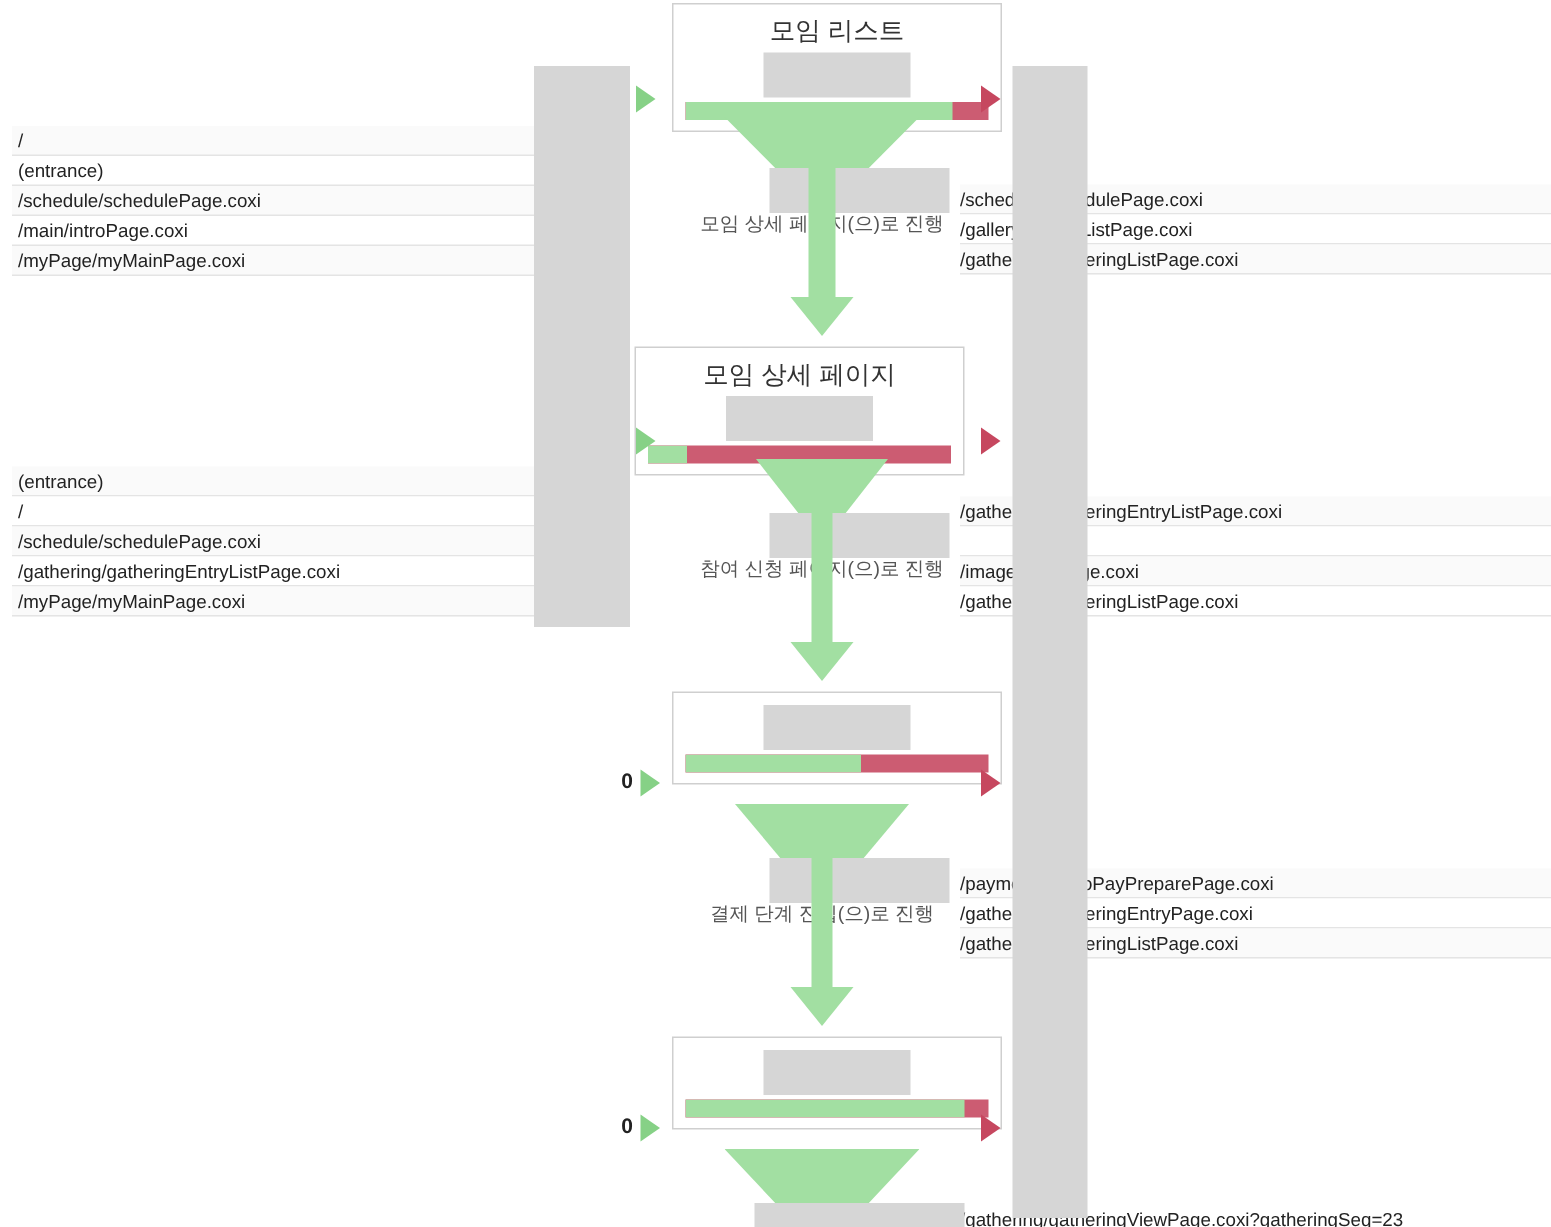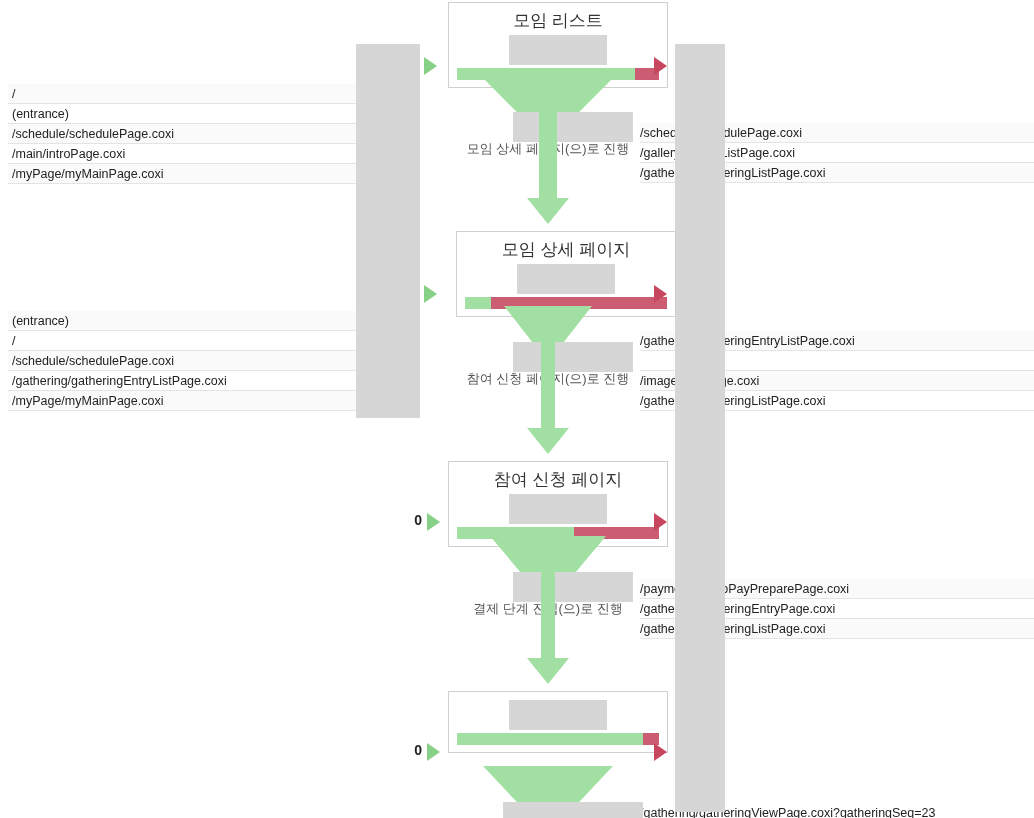--- a/index.html
+++ b/index.html
@@ -190,39 +190,38 @@
 <div class="tri tri-green" style="left:424px; top:57px;"></div>
 <div class="tri tri-red" style="left:654px; top:57px;"></div>
 
 <div class="funnel" style="left:483px; top:78px; width:130px; height:34px;
      clip-path: polygon(0 0, 100% 0, 74% 100%, 26% 100%);"></div>
 <div class="drop-block" style="left:513px; top:112px;"></div>
 <div class="transition-label" style="left:398px; top:140px;">모임 상세 페이지(으)로 진행</div>
 <div class="funnel-stem" style="left:539px; top:112px; width:18px; height:90px;"></div>
 <div class="arrow-head" style="left:527px; top:198px;"></div>
 
-<div class="node" style="left:456px; top:231px;">
+<div class="node" style="left:423px; top:231px;">
   <div class="node-title">모임 상세 페이지</div>
   <div class="node-metric"></div>
   <div class="bar">
     <div class="bar-green" style="width:13%;"></div>
   </div>
 </div>
 <div class="tri tri-green" style="left:424px; top:285px;"></div>
 <div class="tri tri-red" style="left:654px; top:285px;"></div>
 
 <div class="funnel" style="left:504px; top:306px; width:88px; height:36px;
      clip-path: polygon(0 0, 100% 0, 68% 100%, 32% 100%);"></div>
 <div class="drop-block" style="left:513px; top:342px;"></div>
 <div class="transition-label" style="left:398px; top:370px;">참여 신청 페이지(으)로 진행</div>
 <div class="funnel-stem" style="left:541px; top:342px; width:14px; height:90px;"></div>
 <div class="arrow-head" style="left:527px; top:428px;"></div>
 
 <div class="node" style="left:448px; top:461px;">
-  <div class="node-title">참여 신청 페이지</div>
   <div class="node-metric"></div>
   <div class="bar">
     <div class="bar-green" style="width:58%;"></div>
   </div>
 </div>
 <div class="side-count" style="left:402px; top:512px;">0</div>
 <div class="tri tri-green" style="left:427px; top:513px;"></div>
 <div class="tri tri-red" style="left:654px; top:513px;"></div>
 
 <div class="funnel" style="left:490px; top:536px; width:116px; height:36px;

